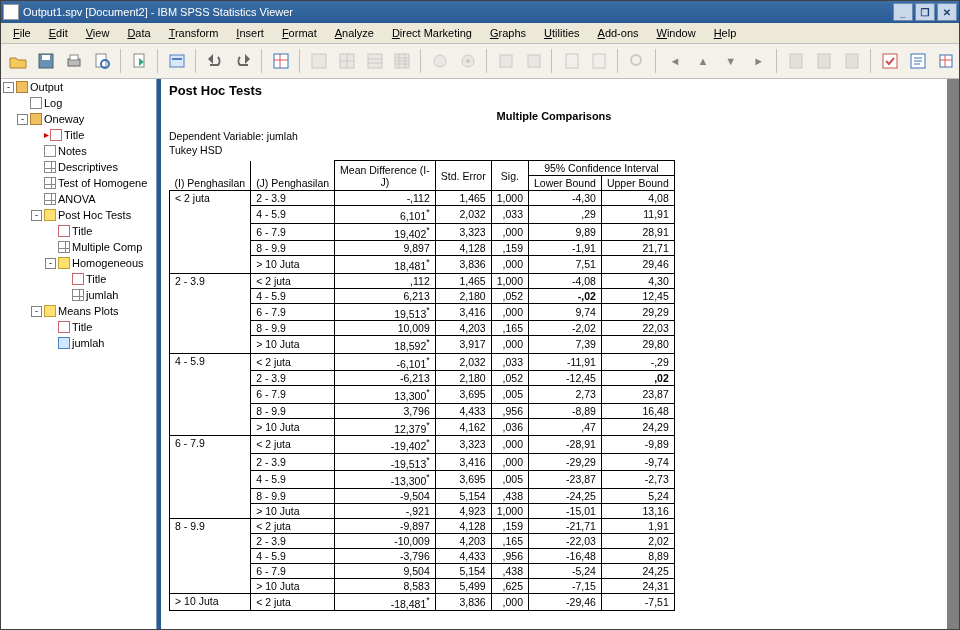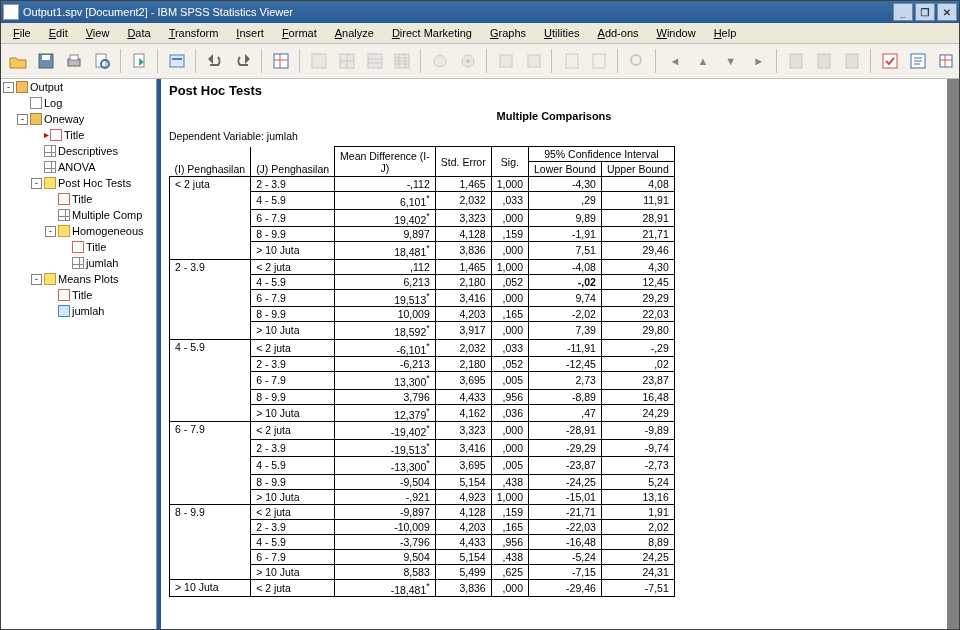--- a/index.html
+++ b/index.html
@@ -262,22 +262,34 @@
         <div class="row">
           <span class="indent" style="width: 28px;"></span>
           <span style="display: inline-block; width: 13px;"></span>
           <span class="redarrow">▸</span>
           <span class="ic title"></span>
           <span>Title</span>
         </div>
         <div class="row">
           <span class="indent" style="width: 28px;"></span>
           <span style="display: inline-block; width: 13px;"></span>
+          <span class="ic note"></span>
+          <span>Notes</span>
+        </div>
+        <div class="row">
+          <span class="indent" style="width: 28px;"></span>
+          <span style="display: inline-block; width: 13px;"></span>
           <span class="ic tbl"></span>
           <span>Descriptives</span>
+        </div>
+        <div class="row">
+          <span class="indent" style="width: 28px;"></span>
+          <span style="display: inline-block; width: 13px;"></span>
+          <span class="ic tbl"></span>
+          <span>Test of Homogene</span>
         </div>
         <div class="row">
           <span class="indent" style="width: 28px;"></span>
           <span style="display: inline-block; width: 13px;"></span>
           <span class="ic tbl"></span>
           <span>ANOVA</span>
         </div>
         <div class="row">
           <span class="indent" style="width: 28px;"></span>
           <span class="tw">-</span>
@@ -331,20 +343,21 @@
           <span style="display: inline-block; width: 13px;"></span>
           <span class="ic chart"></span>
           <span>jumlah</span>
         </div>
       </div>
     <div class="viewer">
       <div class="page">
         <h2 class="ph">Post Hoc Tests</h2>
         <div class="ctitle">Multiple Comparisons</div>
         <div class="meta">Dependent Variable:   jumlah</div>
+        <div class="meta">Tukey HSD</div>
         <table class="comp" id="comp">
             <thead>
               <tr>
                 <th rowspan="2" style="border-top:none;border-left:none;text-align:left;vertical-align:bottom">(I) Penghasilan</th>
                 <th rowspan="2" style="border-top:none;border-left:none;text-align:left;vertical-align:bottom">(J) Penghasilan</th>
                 <th rowspan="2" style="width:70px">Mean Difference (I-<br>J)</th>
                 <th rowspan="2">Std. Error</th>
                 <th rowspan="2">Sig.</th>
                 <th colspan="2">95% Confidence Interval</th>
               </tr>
@@ -444,21 +457,21 @@
                 <td>,033</td>
                 <td>-11,91</td>
                 <td>-,29</td>
               </tr>
               <tr>
                 <td class="lab" style="border-top: none;">2 - 3.9</td>
                 <td style="border-top: none;">-6,213</td>
                 <td style="border-top: none;">2,180</td>
                 <td style="border-top: none;">,052</td>
                 <td style="border-top: none;">-12,45</td>
-                <td style="border-top: none;">,02</td>
+                <td style="border-top: none; font-weight: bold;">,02</td>
               </tr>
               <tr>
                 <td class="lab" style="border-top: none;">6 - 7.9</td>
                 <td style="border-top: none;">13,300<span class="star">*</span></td>
                 <td style="border-top: none;">3,695</td>
                 <td style="border-top: none;">,005</td>
                 <td style="border-top: none;">2,73</td>
                 <td style="border-top: none;">23,87</td>
               </tr>
               <tr>

